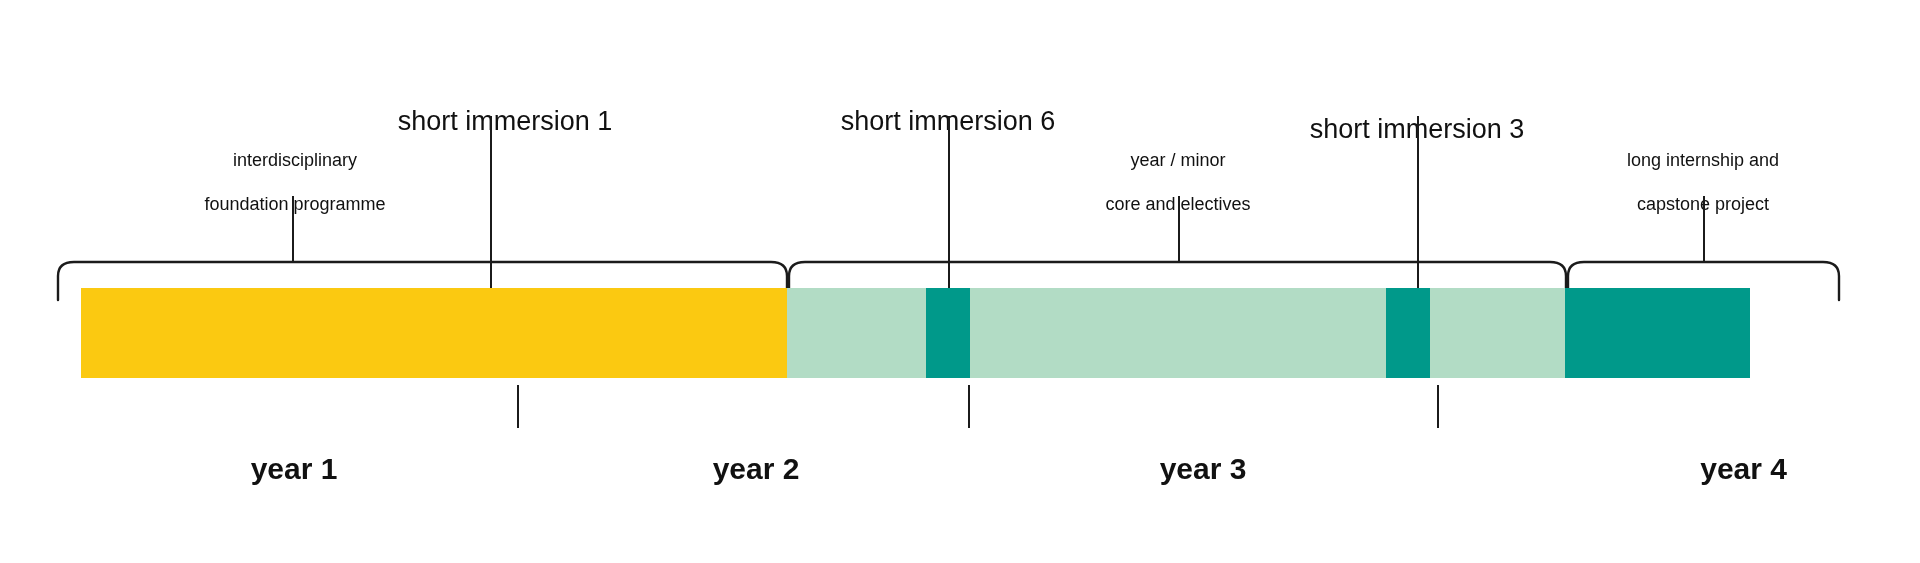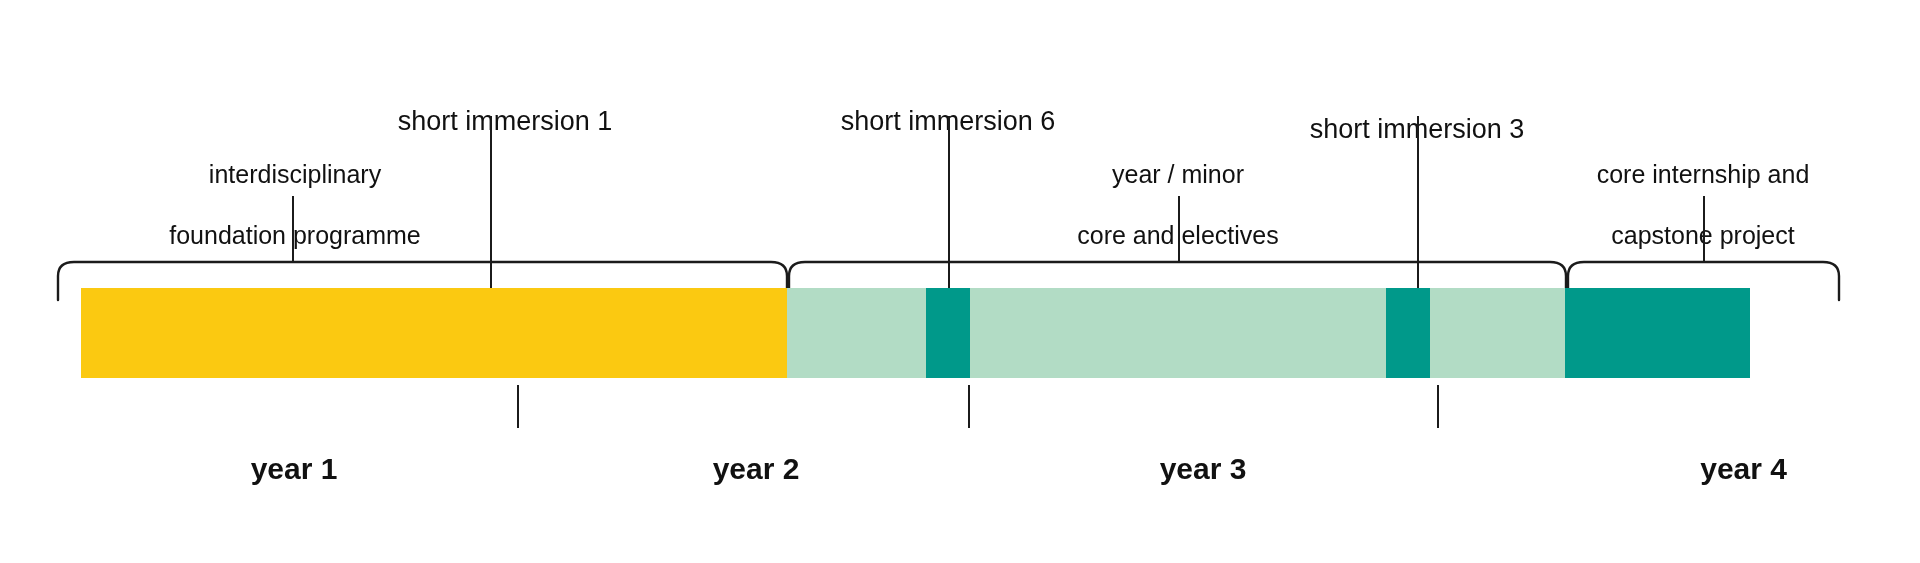--- a/index.html
+++ b/index.html
@@ -1,21 +1,21 @@
 <!DOCTYPE html>
 <html><head>
 <meta charset="utf-8">
 <style>
   html,body{margin:0;padding:0;background:#ffffff;}
   body{width:1920px;height:563px;overflow:hidden;font-family:"Liberation Sans",sans-serif;color:#111111;}
   #stage{position:relative;width:1720px;height:563px;background:#ffffff;}
 
   .lbl{position:absolute;text-align:center;white-space:pre-line;line-height:1.22;color:#111111;}
   .lbl-top{font-size:27px;font-weight:400;}
-  .lbl-mid{font-size:25px;font-weight:400;}
+  .lbl-mid{font-size:18px;font-weight:400;}
   .lbl-year{font-size:30px;font-weight:700;}
 
   .seg{position:absolute;top:288px;height:90px;}
   .bar-wrap{position:absolute;left:0;top:0;width:1920px;height:563px;}
 
   .tick{position:absolute;width:0;border-left:2px solid #1b1b1b;}
 
   svg.braces{position:absolute;left:0;top:0;width:1920px;height:563px;overflow:visible;}
 </style>
 </head>
@@ -35,21 +35,21 @@
 
   <div class="lbl lbl-mid" style="left:95px;top:128px;width:400px;">
     <div>interdisciplinary</div>
     <div>foundation programme</div>
   </div>
   <div class="lbl lbl-mid" style="left:978px;top:128px;width:400px;">
     <div>year / minor</div>
     <div>core and electives</div>
   </div>
   <div class="lbl lbl-mid" style="left:1503px;top:128px;width:400px;">
-    <div>core internship and</div>
+    <div>long internship and</div>
     <div>capstone project</div>
   </div>
 
   <div class="tick" style="left:292px; top:196px; height:66px;"></div>
   <div class="tick" style="left:490px; top:116px; height:182px;"></div>
   <div class="tick" style="left:948px; top:116px; height:182px;"></div>
   <div class="tick" style="left:1417px;top:116px; height:182px;"></div>
   <div class="tick" style="left:1178px;top:196px; height:66px;"></div>
   <div class="tick" style="left:1703px;top:196px; height:66px;"></div>
 

